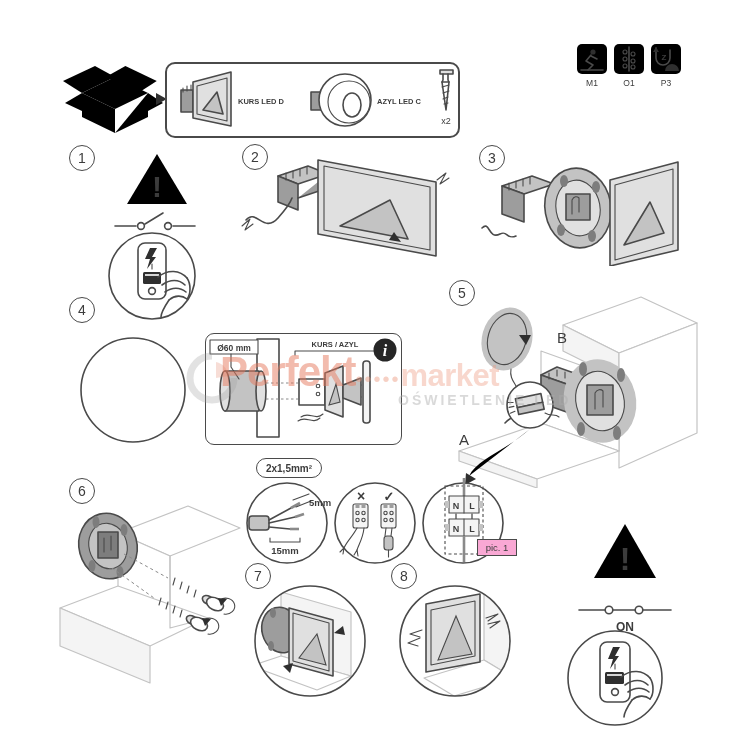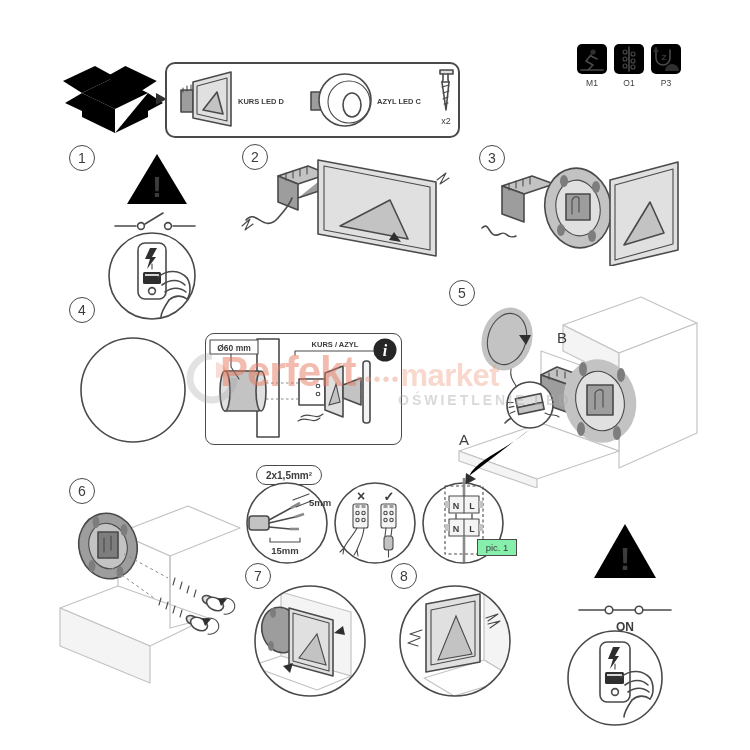--- a/index.html
+++ b/index.html
@@ -16,23 +16,23 @@
   .fw{fill:#ffffff;} .fl{fill:#e0e0e0;} .fm{fill:#c3c3c3;} .fd{fill:#9d9d9d;} .fdd{fill:#7d7d7d;}
   .fp{fill:#f4f4f4;} .fk{fill:#2f2f2f;stroke:none;}
   text.t{fill:#3c3c3c;font-family:"Liberation Sans",sans-serif;font-weight:bold;}
   text.tn{font-weight:normal;}
   .infobox{position:absolute;left:205px;top:333px;width:197px;height:112px;border:1.7px solid #4a4a4a;
            border-radius:9px;box-sizing:border-box;background:transparent;}
   .kitbox{position:absolute;left:165px;top:62px;width:295px;height:76px;border:2px solid #4a4a4a;
           border-radius:10px;box-sizing:border-box;}
   .oval{position:absolute;left:256px;top:458px;width:66px;height:20px;border:1.5px solid #4a4a4a;
         border-radius:10px;display:flex;align-items:center;justify-content:center;font-size:10px;
-        font-weight:bold;box-sizing:border-box;background:#fff;margin-top:7px;}
+        font-weight:bold;box-sizing:border-box;background:#fff;}
   .picbox{position:absolute;left:477px;top:539px;width:40px;height:17px;border:1.4px solid #4a4a4a;
-          display:flex;align-items:center;justify-content:center;font-size:9.5px;box-sizing:border-box;background:#86efac;}
+          display:flex;align-items:center;justify-content:center;font-size:9.5px;box-sizing:border-box;background:#f9a8d4;}
   .watermark{position:absolute;left:186px;top:348px;width:400px;height:66px;pointer-events:none;z-index:6;}
   .wm-row{position:absolute;left:34px;top:0;white-space:nowrap;}
   .wm-bold{font-size:42px;font-weight:bold;color:rgba(230,120,92,0.50);letter-spacing:-1px;}
   .wm-dots{font-size:20px;color:rgba(235,150,125,0.45);letter-spacing:2px;}
   .wm-light{font-size:31px;font-weight:bold;color:rgba(236,150,124,0.38);letter-spacing:-0.5px;}
   .wm-sub{position:absolute;left:212px;top:44px;font-size:14px;letter-spacing:3px;
           color:rgba(170,170,170,0.45);font-weight:bold;}
 </style>
 </head>
 <body>

